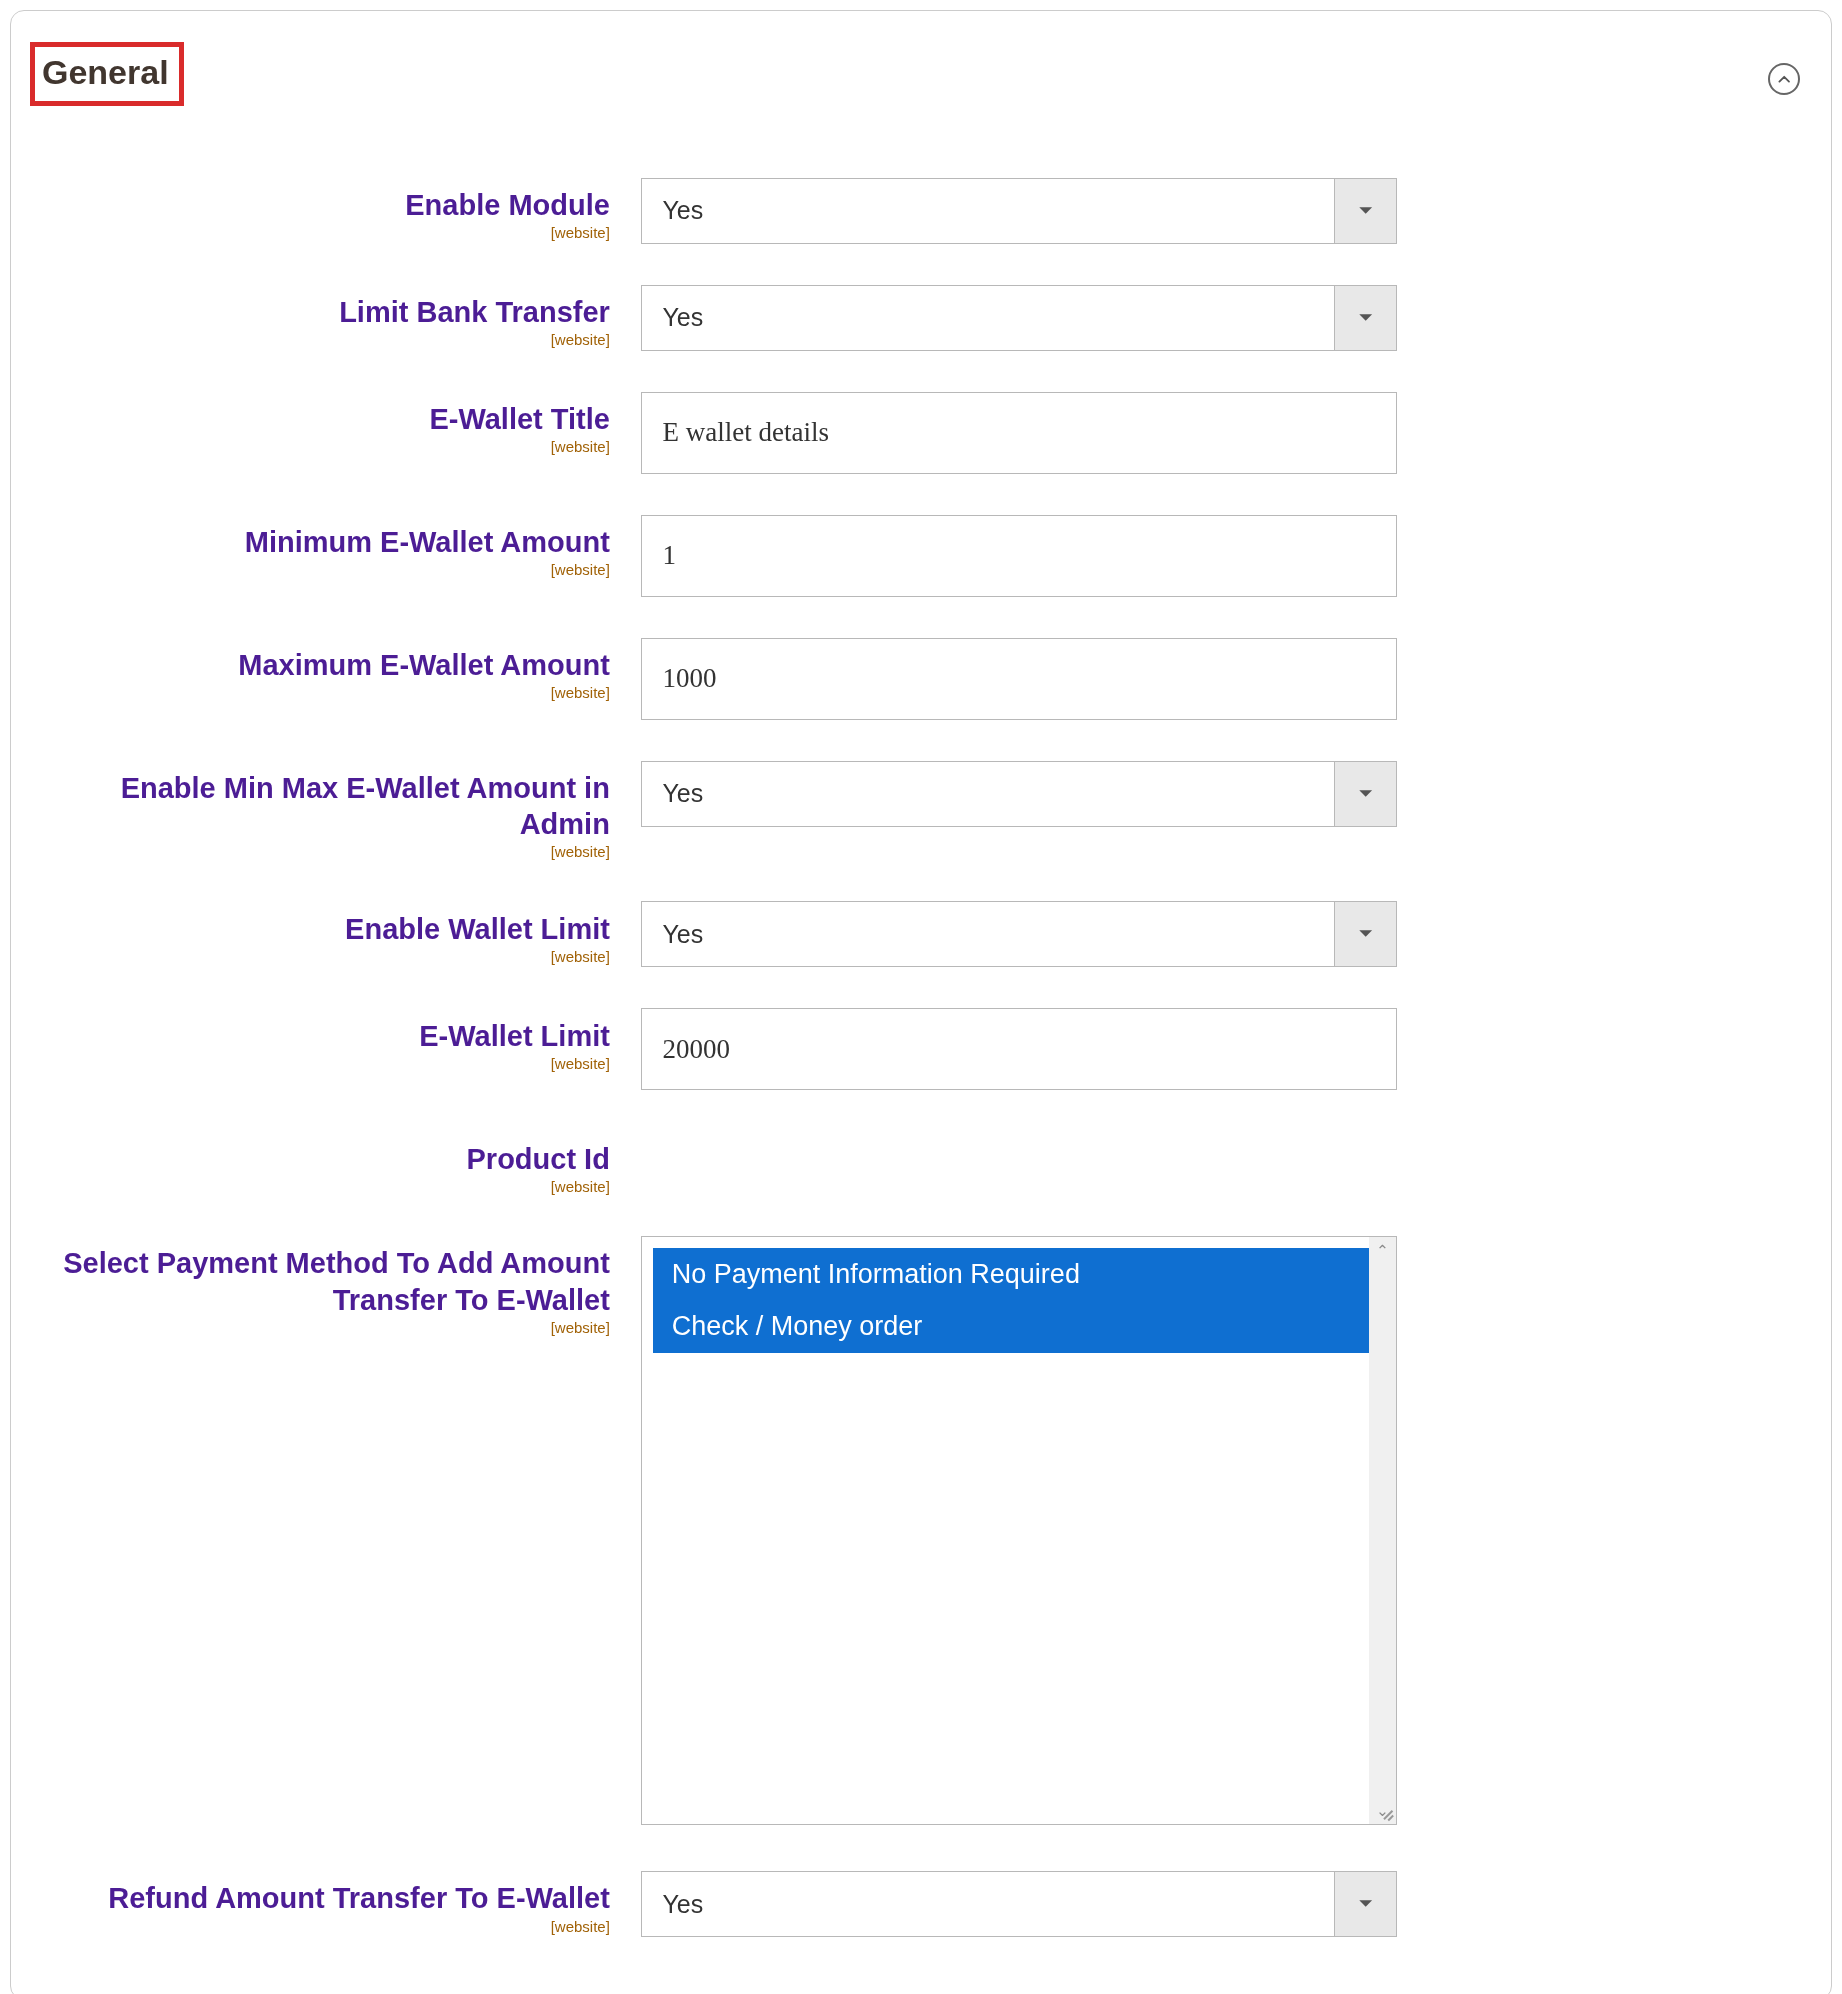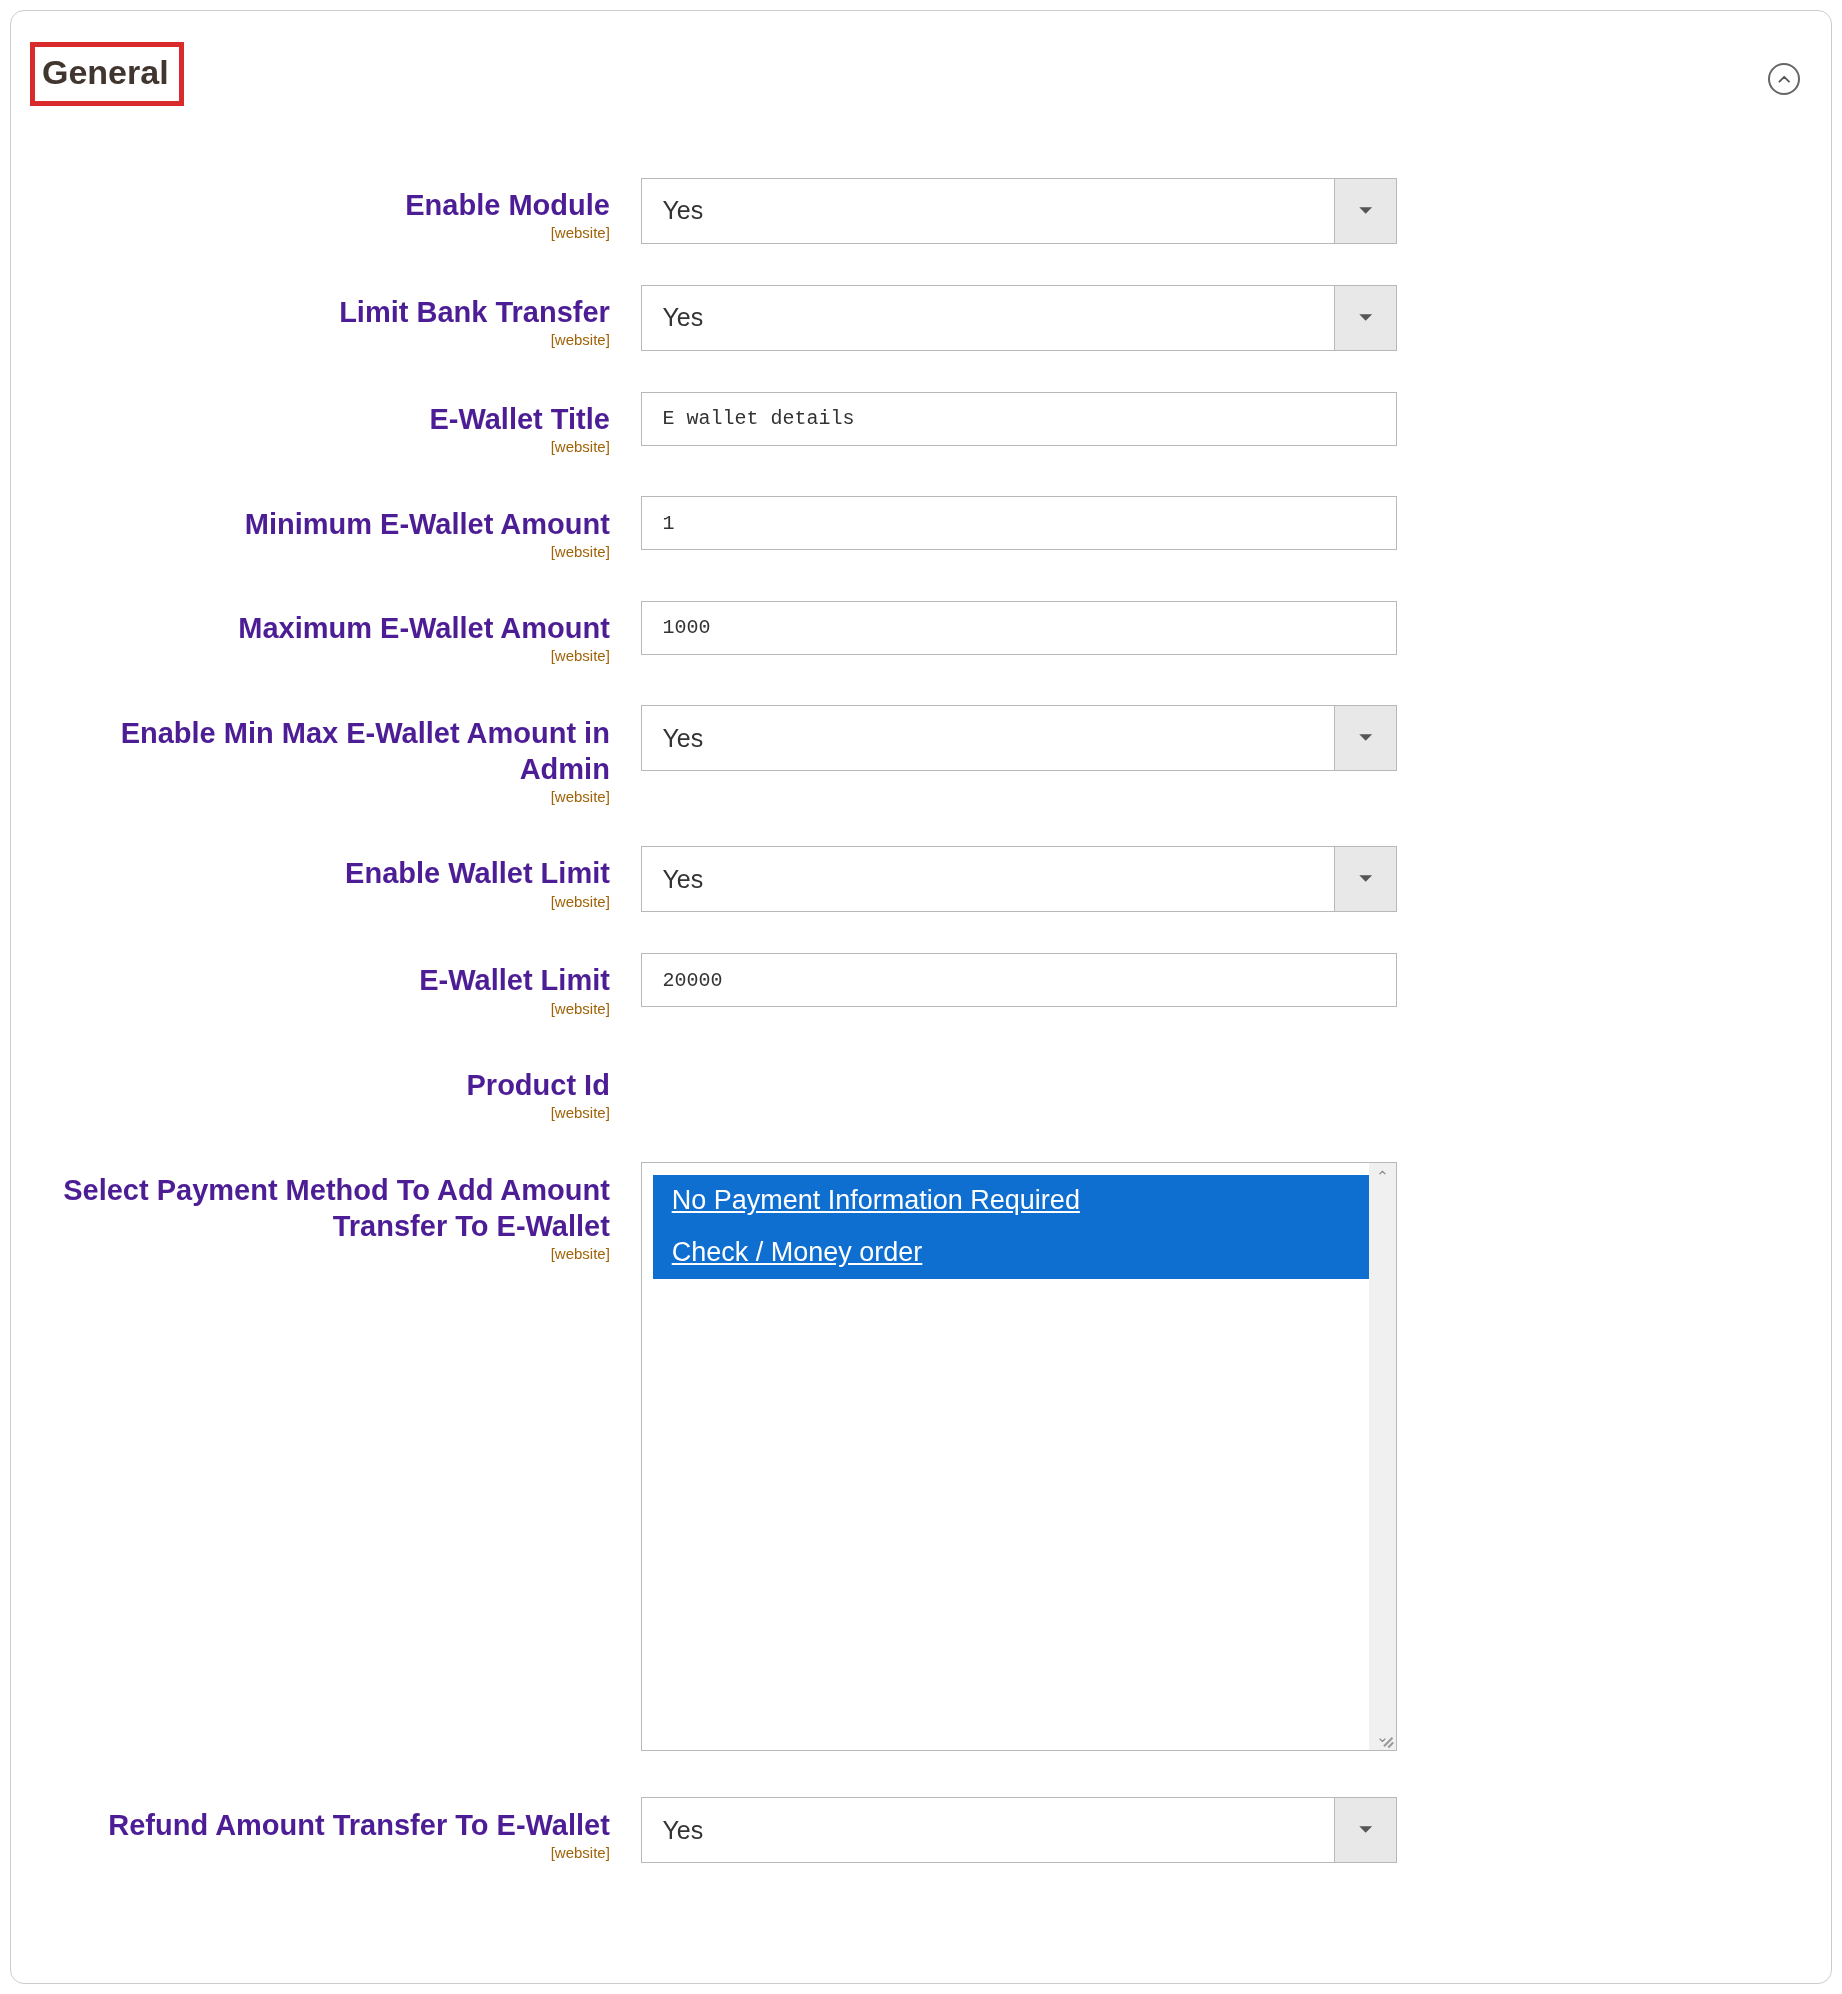--- a/index.html
+++ b/index.html
@@ -105,45 +105,44 @@
     align-items: center;
     justify-content: center;
   }
   .select-arrow svg {
     width: 15.4px;
     height: 10.3px;
     fill: #555;
   }
   .text-input {
     width: 100%;
-    height: 54px;
+    height: 82px;
     border: 1.5px solid #b8b8b8;
     padding: 0 20.6px;
-    font-size: 20px;
+    font-size: 27px;
     color: #333;
-    font-family: Liberation Mono, monospace;
+    font-family: Liberation Serif, serif;
   }
   .multiselect {
     width: 100%;
     height: 589px;
     border: 1.5px solid #b8b8b8;
     position: relative;
     overflow: hidden;
   }
   .multiselect-inner {
     padding: 11.3px;
   }
   .ms-option {
     background: #0f6fd1;
     color: #fff;
     padding: 11.3px 18.5px;
     font-size: 27px;
     line-height: 1.1;
     cursor: pointer;
-    text-decoration: underline;
   }
   .ms-scrollbar {
     position: absolute;
     right: 0;
     top: 0;
     width: 27px;
     height: 100%;
     background: #f0f0f0;
   }
   .ms-scroll-arrow {

